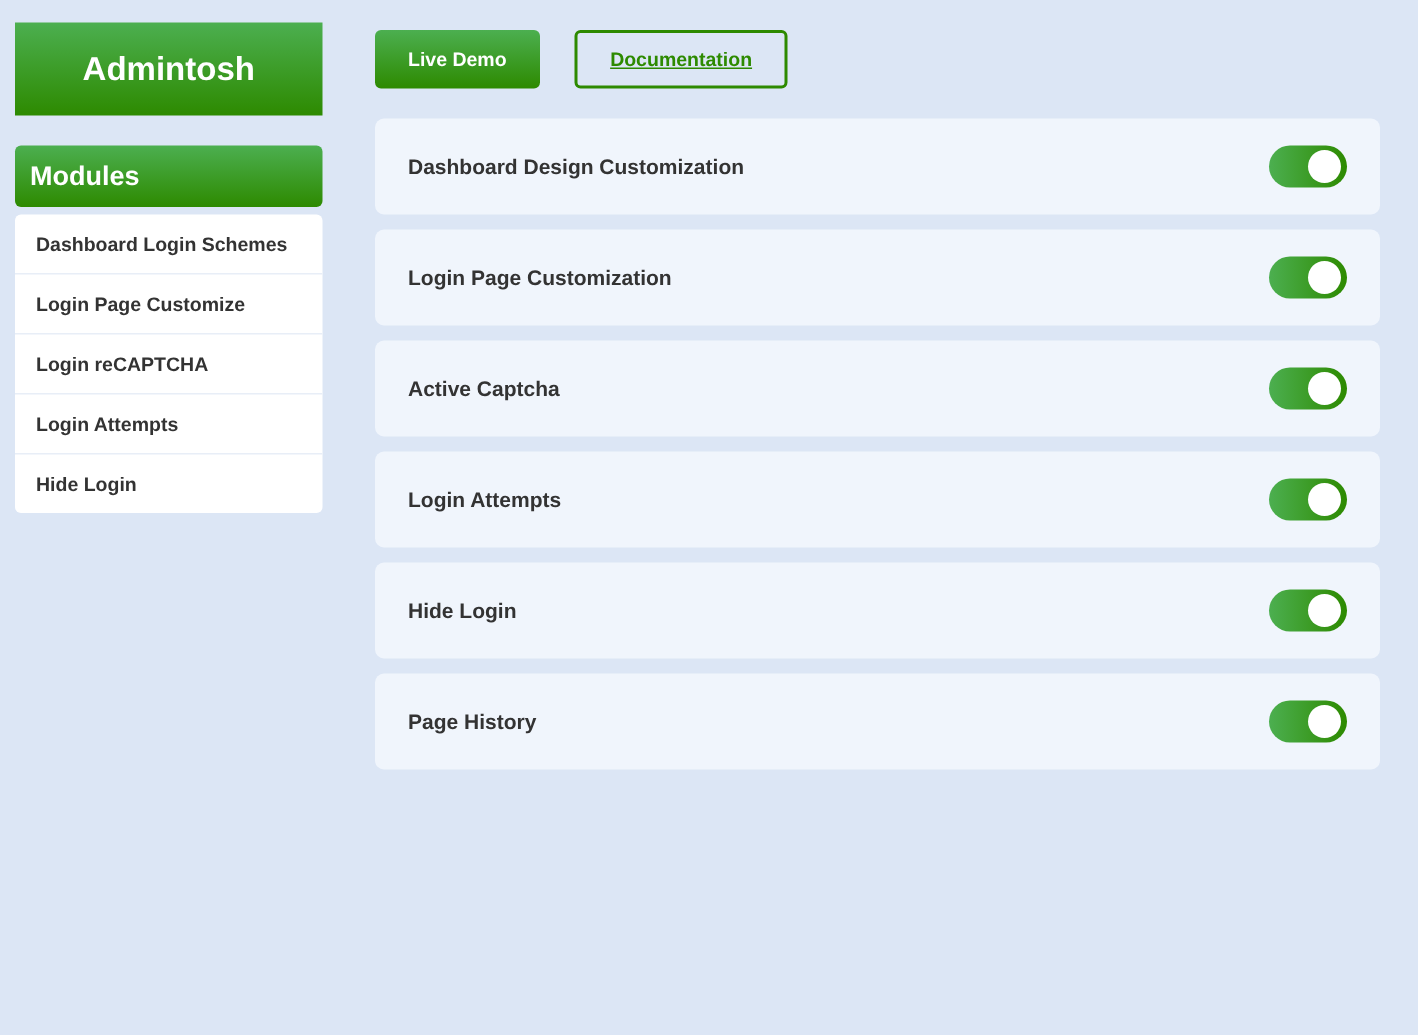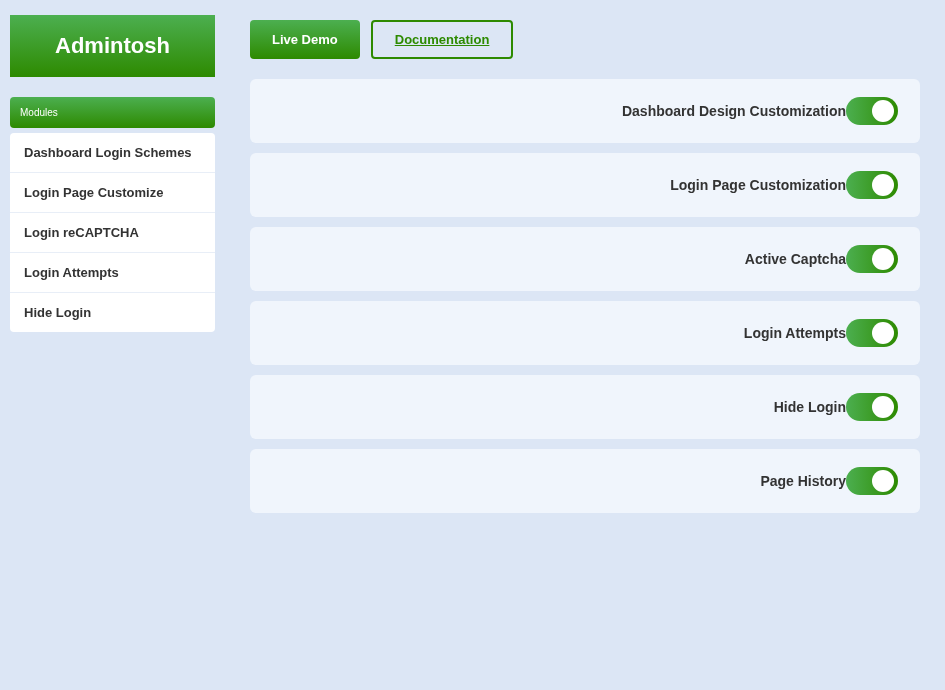--- a/index.html
+++ b/index.html
@@ -38,22 +38,22 @@
 
     .sidebar-logo span {
       color: white;
       font-size: 22px;
       font-weight: bold;
     }
 
     .sidebar-modules-btn {
       background: linear-gradient(to bottom, #4caf50, #2d8a00);
       color: white;
-      font-size: 10px;
-      font-weight: normal;
+      font-size: 18px;
+      font-weight: bold;
       border: none;
       border-radius: 4px;
       width: 100%;
       padding: 10px;
       text-align: left;
       cursor: pointer;
       margin-bottom: 5px;
     }
 
     .sidebar-nav {
@@ -76,20 +76,21 @@
     }
 
     
     .main-content {
       flex: 1;
       padding: 20px 25px;
     }
 
     .top-buttons {
       display: flex;
+      gap: 12px;
       margin-bottom: 20px;
     }
 
     .btn-green-solid {
       background: linear-gradient(to bottom, #4caf50, #2d8a00);
       color: white;
       font-size: 13px;
       font-weight: bold;
       border: none;
       border-radius: 4px;
@@ -115,21 +116,21 @@
       flex-direction: column;
       gap: 10px;
     }
 
     .module-row {
       background-color: #f0f5fc;
       border-radius: 6px;
       padding: 18px 22px;
       display: flex;
       align-items: center;
-      justify-content: flex-end;
+      justify-content: space-between;
     }
 
     .module-label {
       font-size: 14px;
       font-weight: 600;
       color: #333;
     }
 
     
     .toggle-switch {

